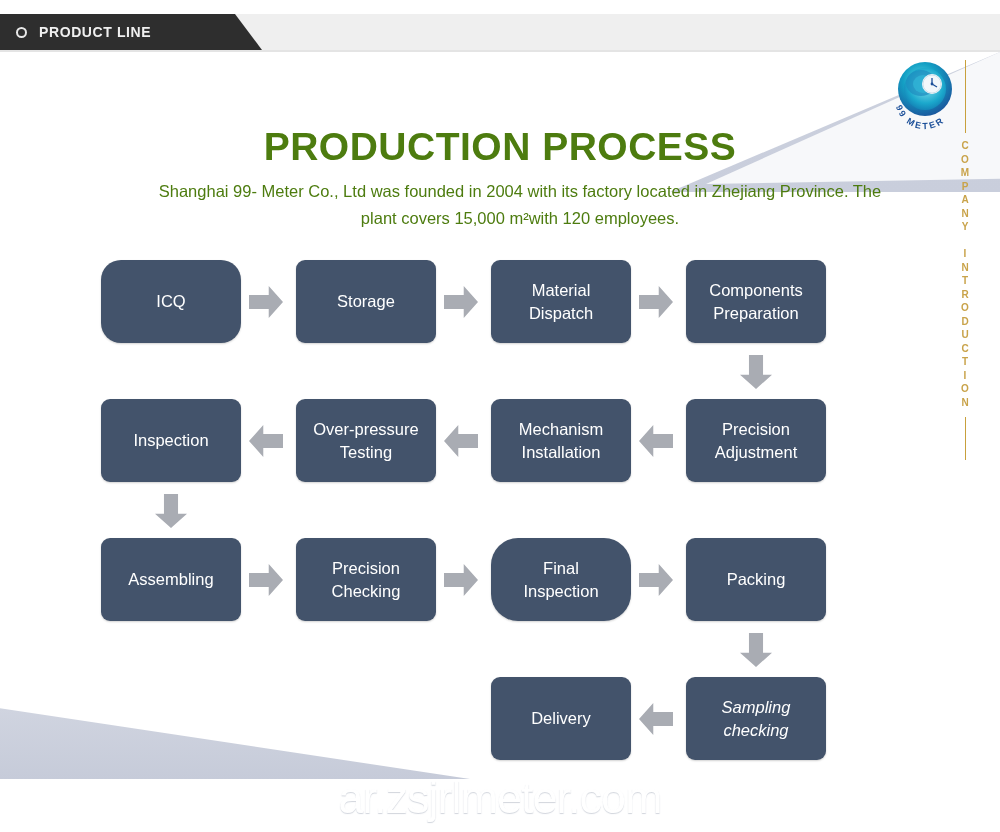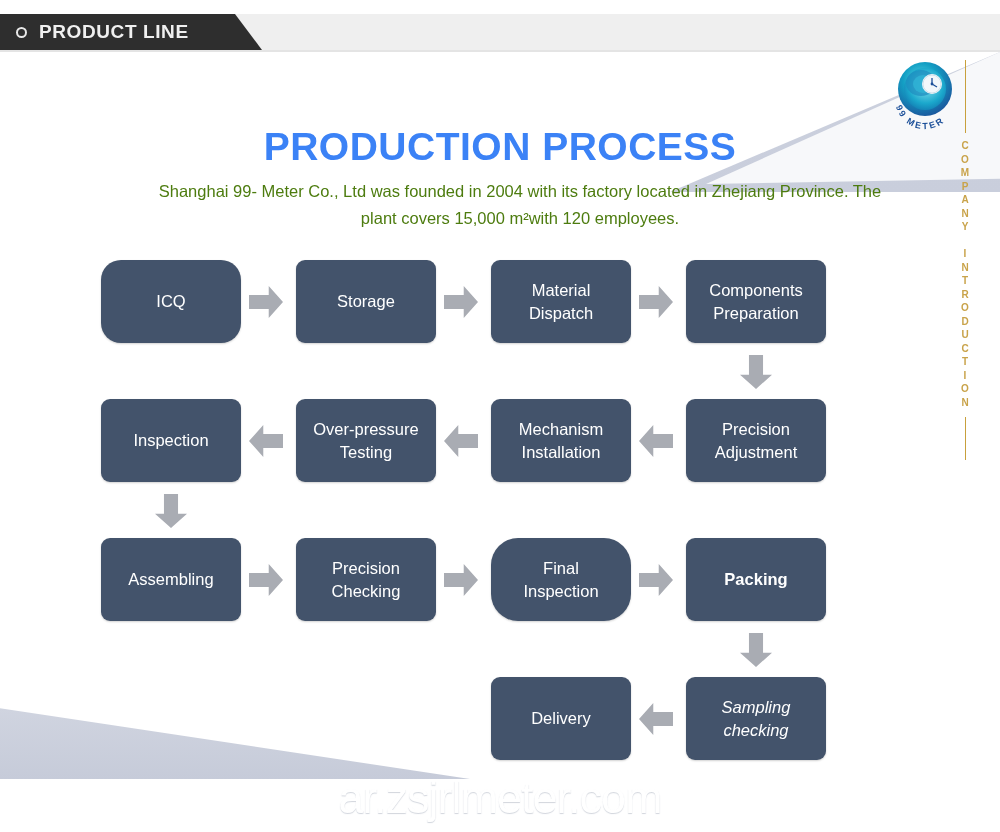--- a/index.html
+++ b/index.html
@@ -34,21 +34,21 @@
   }
   .banner-dot {
     width:11px; height:11px;
     border:2.5px solid #e8e8e8;
     border-radius:50%;
     margin-right:12px;
     flex:none;
   }
   .banner-label {
     color:#f0f0f0;
-    font-size:19px;
+    font-size:14px;
     font-weight:bold;
     letter-spacing:0.6px;
     white-space:nowrap;
   }
   .banner-rule {
     position:absolute; left:0; top:50px;
     width:1000px; height:2px;
     background:#e4e4e4;
   }
 
@@ -108,21 +108,21 @@
   }
 
   
   .title {
     position:absolute; left:0; top:125px;
     width:1000px;
     text-align:center;
     font-size:39px;
     font-weight:bold;
     letter-spacing:0.5px;
-    color:#3b82f6;
+    color:#4d7c0f;
     z-index:5;
   }
   .subtitle {
     position:absolute; left:150px; top:178px;
     width:740px;
     text-align:center;
     font-size:16.5px;
     line-height:27px;
     color:#4d7c0f;
     z-index:5;
@@ -253,21 +253,21 @@
     <div class="node" style="left:686px; top:399px;">Precision<br>Adjustment</div>
 
     <div class="arrow down" style="left:155px; top:494px;"></div>
 
     <div class="node" style="left:101px; top:538px;">Assembling</div>
     <div class="arrow right" style="left:249px; top:564px;"></div>
     <div class="node" style="left:296px; top:538px;">Precision<br>Checking</div>
     <div class="arrow right" style="left:444px; top:564px;"></div>
     <div class="node" style="left:491px; top:538px;border-radius:27px;">Final<br>Inspection</div>
     <div class="arrow right" style="left:639px; top:564px;"></div>
-    <div class="node" style="left:686px; top:538px;font-weight:bold;">Packing</div>
+    <div class="node" style="left:686px; top:538px;">Packing</div>
 
     <div class="arrow down" style="left:740px; top:633px;"></div>
 
     <div class="node" style="left:491px; top:677px;">Delivery</div>
     <div class="arrow left" style="left:639px; top:703px;"></div>
     <div class="node" style="left:686px; top:677px;font-style:italic;">Sampling<br>checking</div>
 
   </div>
 
   <div class="watermark">ar.zsjrlmeter.com</div>

